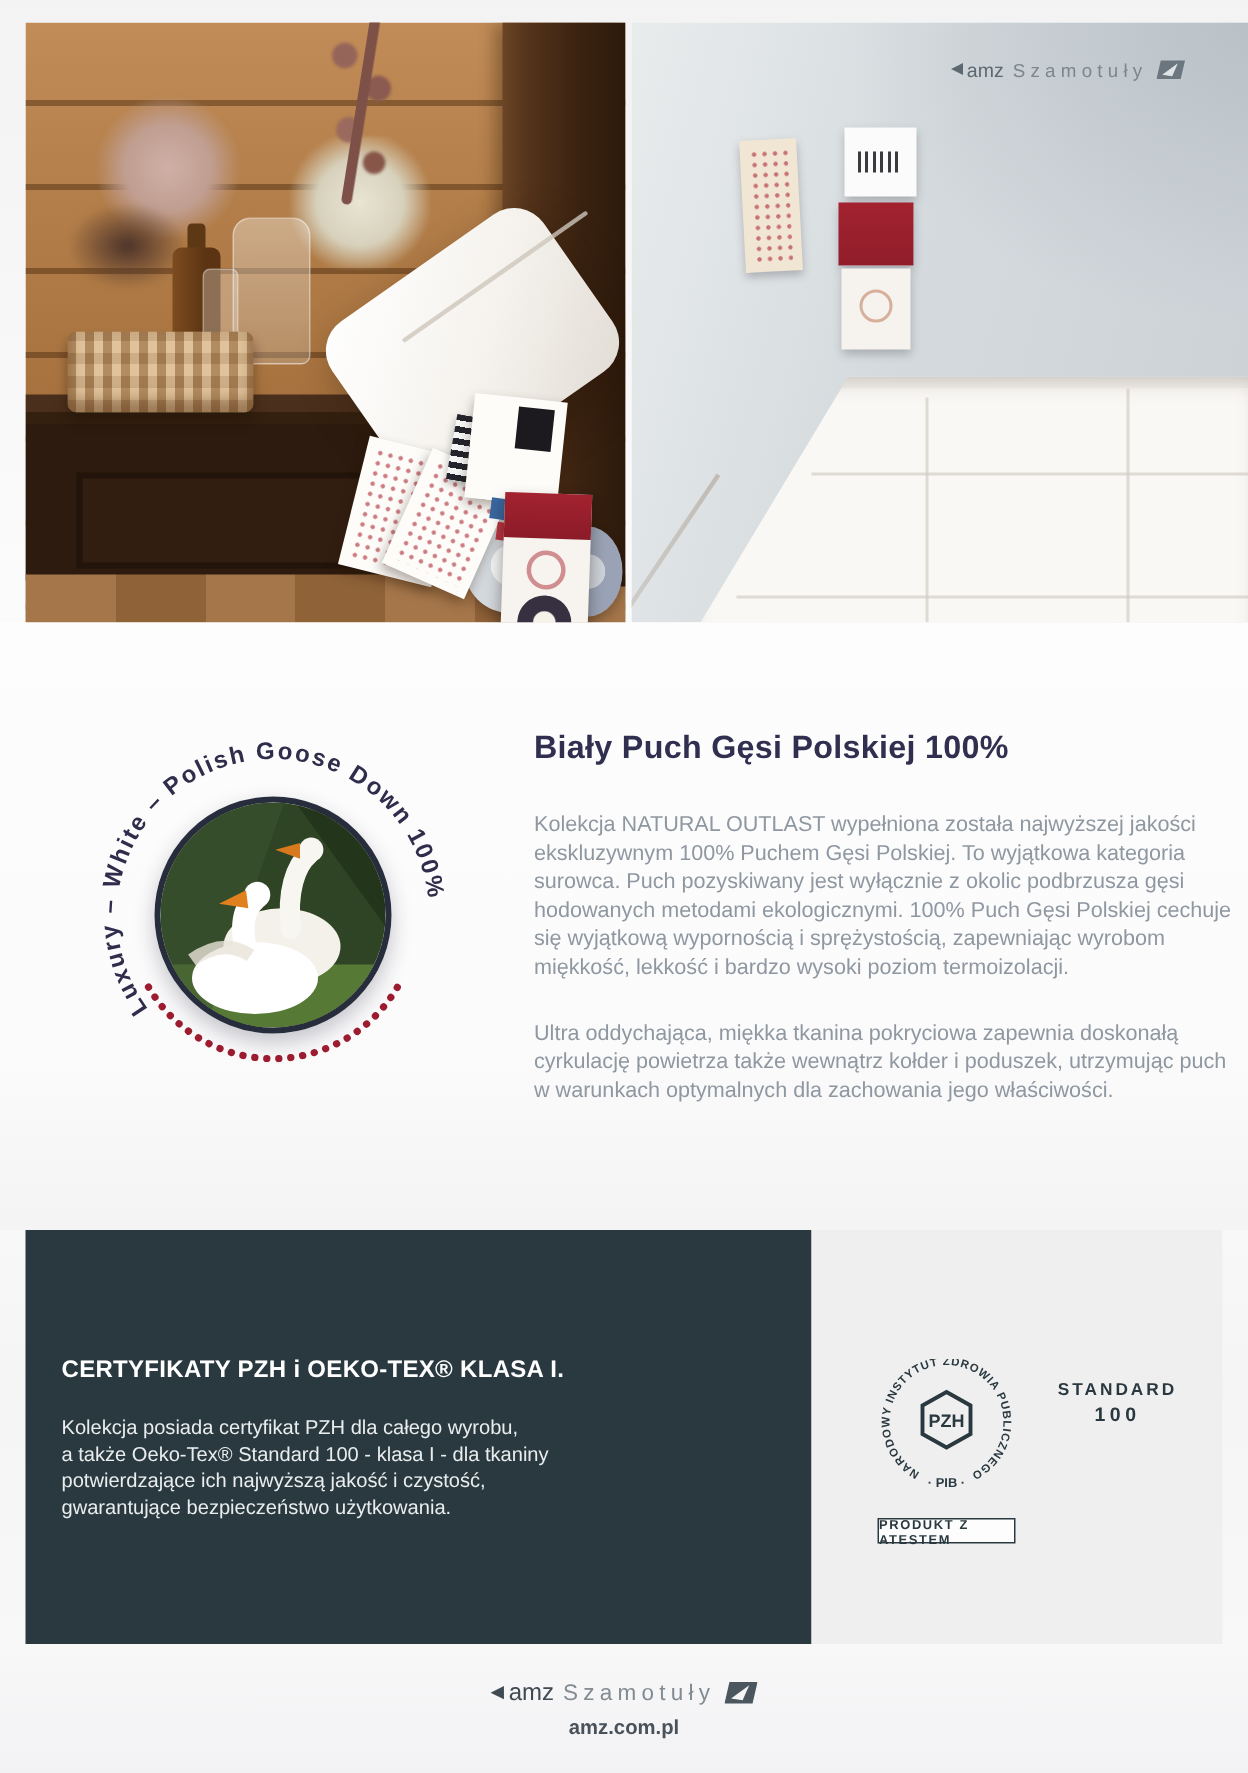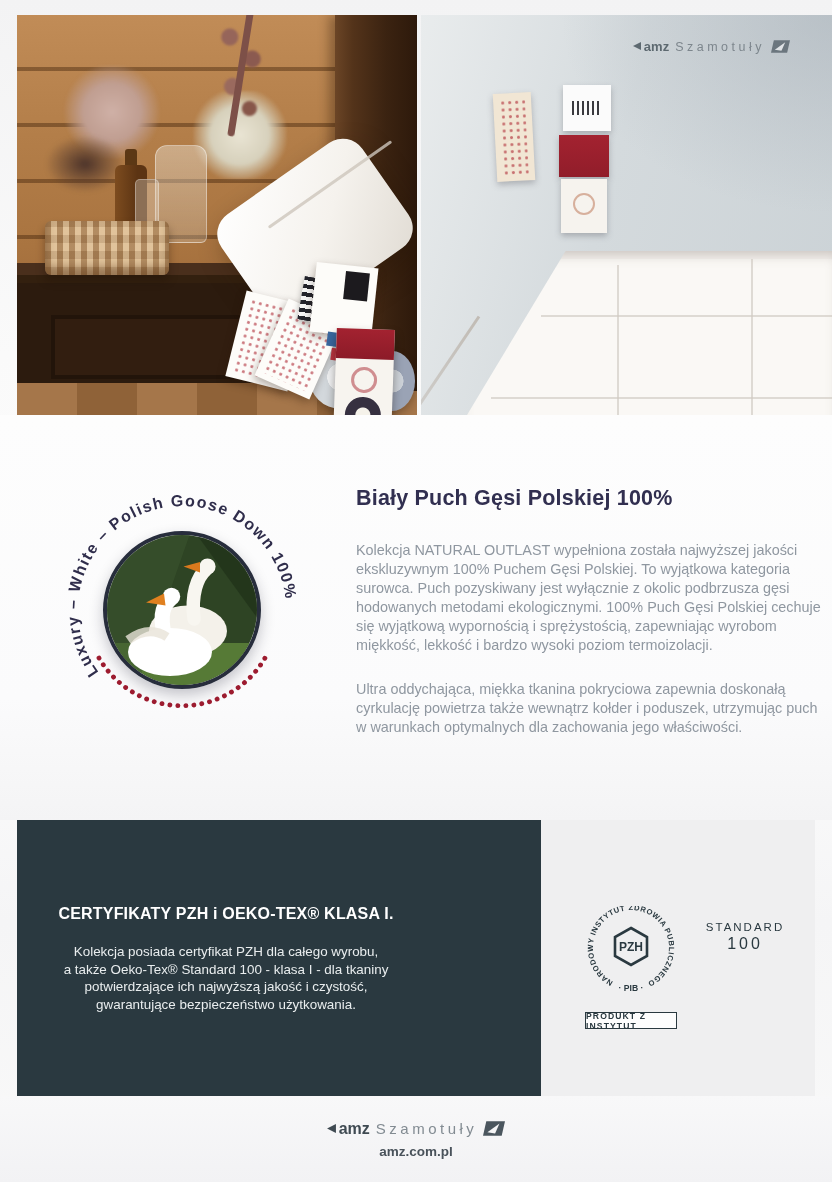--- a/index.html
+++ b/index.html
@@ -116,21 +116,21 @@
   .dtag-bar { left:142px; top:70px; width:48px; height:46px; background:#fbfbfb; }
   .bars { position:absolute; left:9px; top:16px; width:30px; height:14px;
     background:repeating-linear-gradient(90deg,#3a3a3f 0 2px,rgba(0,0,0,0) 2px 5px); }
   .dtag-red { left:138px; top:120px; width:50px; height:42px; background:linear-gradient(#a32230,#911d2a); }
   .dtag-wht { left:140px; top:164px; width:46px; height:54px; background:#f6f3ee; }
   .wring { width:22px; height:22px; margin:14px auto 0; border-radius:50%; border:2px solid rgba(190,120,90,.55); }
 
   
   .brand { display:flex; align-items:center; gap:6px; }
   .brand .hook { margin-right:-3px; }
-  .brand .bold { font-weight:700; letter-spacing:0; }
+  .brand .bold { font-weight:400; letter-spacing:0; }
   .brand .rest { letter-spacing:3.5px; font-weight:400; }
   .brand-watermark .bold { font-size:13px; color:#5d6970; }
   .brand-watermark .rest { font-size:12.5px; color:#7d868d; }
   .brand-footer .bold { font-size:16px; color:#3f4a52; }
   .brand-footer .rest { font-size:15px; color:#828b92; }
 
   
   .intro-band { position:absolute; left:0; top:415px; width:832px; height:405px;
     background:linear-gradient(180deg,#fdfdfd 0%,#fbfbfc 70%,#f4f4f5 100%); }
   .badge { position:absolute; left:57px; top:486px; width:250px; height:250px; }
@@ -140,35 +140,35 @@
     box-shadow:0 6px 14px rgba(30,30,50,.25); }
   .copy { position:absolute; left:356px; top:486px; width:478px; }
   .copy h1 { font-size:21.5px; font-weight:800; color:#312f50; letter-spacing:.2px; }
   .copy h2 { margin-top:6px; font-size:12.8px; font-weight:700; color:#312f50; }
   .copy p { white-space:pre-line; font-size:14.4px; line-height:19px; color:#8f97a0; }
   .copy .p1 { margin-top:30px; }
   .copy .p2 { margin-top:25px; }
 
   
   .cert-dark { position:absolute; left:17px; top:820px; width:524px; height:276px; background:#2a3940; }
-  .cert-text { position:absolute; right:130px; top:85px; width:370px; text-align:center; }
+  .cert-text { position:absolute; right:130px; top:85px; width:370px; text-align:left; }
   .cert-text h3 { font-size:16px; font-weight:800; color:#ffffff; letter-spacing:.2px; margin-bottom:20px; }
   .cert-text p { white-space:pre-line; font-size:13.4px; line-height:17.5px; color:#e9edee; }
   .cert-light { position:absolute; left:541px; top:820px; width:274px; height:276px; background:#efeff0; }
   .pzh { position:absolute; left:42px; top:86px; width:96px; height:106px; color:#2a3940; }
   .pzh-box { position:absolute; left:44px; top:192px; width:92px; height:17px;
     border:1px solid #2a3940; display:flex; align-items:center; justify-content:center;
     font-size:8.6px; font-weight:700; letter-spacing:1.1px; color:#2a3940; background:#fdfdfd; }
   .oeko { position:absolute; left:164px; top:92px; width:80px; text-align:center; }
   .oeko-drop { width:62px; height:64px; margin:0 auto; background:#2a3940;
     border-radius:50% 0 50% 50%; display:flex; flex-direction:column;
     align-items:center; justify-content:center; color:#fff; font-weight:800;
     font-size:14px; line-height:15px; letter-spacing:.5px; }
-  .oeko-standard { margin-top:9px; font-size:11.5px; font-weight:400; letter-spacing:2px; color:#2a3940; }
-  .oeko-number { margin-top:2px; font-size:16px; font-weight:400; letter-spacing:3px; color:#2a3940; }
+  .oeko-standard { margin-top:9px; font-size:11.5px; font-weight:700; letter-spacing:2px; color:#2a3940; }
+  .oeko-number { margin-top:2px; font-size:13px; font-weight:700; letter-spacing:3px; color:#2a3940; }
 
   
   .footer { position:absolute; left:0; top:1096px; width:832px; height:86px;
     display:flex; flex-direction:column; align-items:center; justify-content:center; gap:6px;
     background:linear-gradient(180deg,#f8f8f9,#f2f2f4); }
   .footer-url { font-size:13.5px; font-weight:700; color:#49525a; }
 </style>
 </head>
 <body>
 
@@ -303,21 +303,21 @@
       <defs>
         <path id="pzhArc" d="M 30.2 75.6 A 38 38 0 1 1 65.8 75.6" fill="none"></path>
       </defs>
       <text font-family="Liberation Sans, sans-serif" font-size="7.6" font-weight="700" fill="#2a3940" letter-spacing="0.6">
         <textPath href="#pzhArc">NARODOWY INSTYTUT ZDROWIA PUBLICZNEGO</textPath>
       </text>
       <text x="48" y="85" text-anchor="middle" font-family="Liberation Sans, sans-serif" font-size="8.6" font-weight="700" fill="#2a3940">· PIB ·</text>
       <polygon points="48,22 64,31 64,50 48,59 32,50 32,31" fill="none" stroke="#2a3940" stroke-width="2.6"></polygon>
       <text x="48" y="45" text-anchor="middle" font-family="Liberation Sans, sans-serif" font-size="12" font-weight="800" fill="#2a3940">PZH</text>
     </svg>
-    <div class="pzh-box">PRODUKT Z INSTYTUT</div>
+    <div class="pzh-box">PRODUKT Z ATESTEM</div>
     <div class="oeko">
       <div class="oeko-standard">STANDARD</div>
       <div class="oeko-number">100</div>
     </div>
   </div>
 
   <div class="footer">
     <div class="brand brand-footer">
       <svg class="hook" width="9" height="10" viewBox="0 0 8 9">
           <polygon points="0,4 8,0 8,8" fill="#3f4a52"></polygon>

